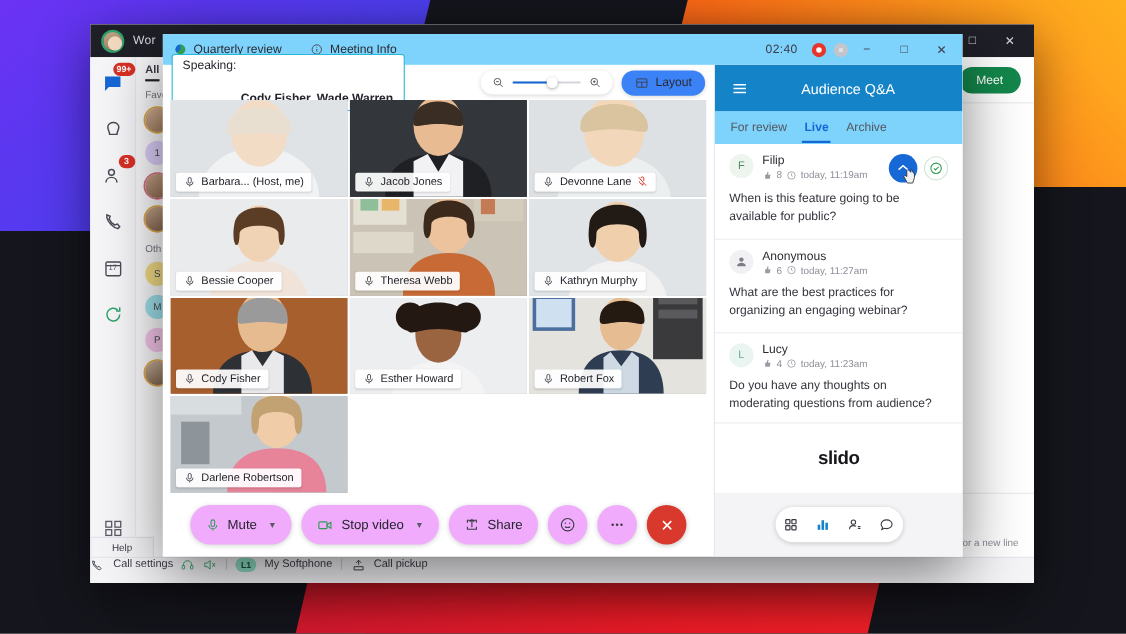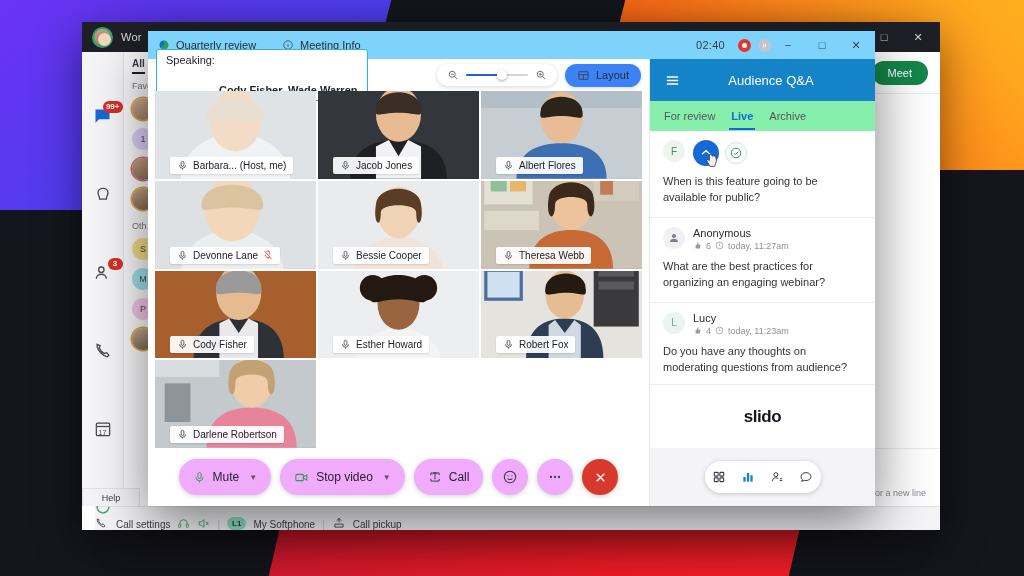--- a/index.html
+++ b/index.html
@@ -58,21 +58,21 @@
   .bg-win-btn {
     width:32px; height:28px; display:flex; align-items:center; justify-content:center;
     color:#cfcfda; font-size:11px;
   }
   .bg-body { flex:1; display:flex; min-height:0; }
 
   .rail {
     width:42px; background:#f6f5f8; border-right:1px solid #e6e4ea;
     display:flex; flex-direction:column; align-items:center; padding-top:10px; gap:14px;
   }
-  .rail-item { position:relative; width:28px; height:28px; display:flex; align-items:center; justify-content:center;margin-top:44px; }
+  .rail-item { position:relative; width:28px; height:28px; display:flex; align-items:center; justify-content:center; }
   .rail-badge {
     position:absolute; top:-5px; right:-6px; background:#d93025; color:#fff;
     font-size:8px; line-height:1; padding:2px 3px; border-radius:7px; font-weight:bold;
     min-width:15px; text-align:center;
   }
   .rail-badge.sm { padding:2px 4px; }
   .rail-foot { margin-top:auto; padding-bottom:6px; text-align:center; }
   .rail-foot-label { font-size:8px; color:#5c5c66; margin-top:2px; }
 
   .contacts {
@@ -103,21 +103,21 @@
   .bg-icon-row { display:flex; gap:14px; align-items:center; padding:0 14px; height:30px; color:#4a4a55; }
   .bg-text-frag { font-size:11px; color:#3c3c46; padding:4px 14px; }
   .bg-compose {
     position:absolute; left:0; right:0; bottom:0; height:58px; border-top:1px solid #eceaf0;
     display:flex; align-items:flex-end; justify-content:flex-end; padding:0 14px 8px;
   }
   .bg-compose-hint { font-size:9px; color:#8b8b95; }
 
   .bg-status {
     flex:0 0 24px; border-top:1px solid #e4e2e9; background:#f5f4f7;
-    display:flex; align-items:flex-end; gap:7px; padding:0 0; font-size:10px; color:#3d3d47;margin-left:13px;
+    display:flex; align-items:flex-start; gap:7px; padding:0 0; font-size:10px; color:#3d3d47;
   }
   .status-sep { color:#c8c6ce; }
   .l1-pill {
     background:#8fe0c4; color:#14533d; font-size:8px; font-weight:bold;
     border-radius:9px; padding:2px 5px;
   }
 
   .help-tab {
     position:absolute; left:0; bottom:24px; width:58px; height:18px;
     background:#f5f4f7; border:1px solid #e4e2e9; border-bottom:none;
@@ -177,21 +177,21 @@
     padding:5px 12px; box-shadow:0 1px 4px rgba(0,0,0,.16); font-size:11px; color:#2b2b33;
   }
 
   .grid {
     flex:1; margin:0 7px; display:grid; grid-template-columns:repeat(3,1fr);
     grid-template-rows:repeat(4,1fr); gap:2px; min-height:0;
   }
   .tile { position:relative; overflow:hidden; background:#d6d8dc; }
   .tile-img { position:absolute; inset:0; }
   .name-chip {
-    position:absolute; left:15px; bottom:5px; background:rgba(255,255,255,.93);
+    position:absolute; left:5px; bottom:5px; background:rgba(255,255,255,.93);
     border-radius:2px; padding:3px 7px; display:flex; align-items:center; gap:5px;
     font-size:10px; color:#22222a; max-width:calc(100% - 18px);
     box-shadow:0 1px 2px rgba(0,0,0,.12);
   }
   .name-chip .nm { white-space:nowrap; overflow:hidden; text-overflow:ellipsis; }
 
   .controls {
     height:58px; display:flex; align-items:center; justify-content:center; gap:9px;
     flex:0 0 58px;
   }
@@ -212,21 +212,21 @@
   .qa {
     width:226px; flex:0 0 226px; display:flex; flex-direction:column;
     background:#f4f4f6; border-left:1px solid #e8e6ec; min-height:0;
   }
   .qa-head {
     height:42px; background:#1583c8; color:#fff; display:flex; align-items:center;
     padding:0 14px; flex:0 0 42px; position:relative;
   }
   .qa-title { flex:1; text-align:center; font-size:13px; }
   .qa-tabs {
-    height:30px; background:#86efac; display:flex; align-items:center; gap:16px;
+    height:30px; background:#7dd3fc; display:flex; align-items:center; gap:16px;
     padding:0 14px; font-size:11px; color:#55555f; flex:0 0 30px;
   }
   .qa-tab.active { color:#1668d6; font-weight:bold; position:relative; }
   .qa-tab.active::after {
     content:""; position:absolute; left:-2px; right:-2px; bottom:-8px; height:2px; background:#1668d6;
   }
   .qa-list { flex:1; overflow:hidden; background:#fff; }
   .qa-item { padding:9px 13px 11px; border-bottom:1px solid #ededf1; }
   .qa-item-head { display:flex; align-items:flex-start; gap:8px; }
   .qa-av {
@@ -510,38 +510,20 @@
           </div>
           <div class="name-chip">
             <svg width="11" height="11" viewBox="0 0 24 24" fill="none" stroke="#3b3b45" stroke-width="1.7">
               <rect x="9" y="3" width="6" height="11" rx="3"></rect>
                 <path d="M5.5 11.5a6.5 6.5 0 0 0 13 0M12 18v3"></path>
             </svg>
             <span class="nm">Jacob Jones</span>
           </div>
         </div>
 
-        <div class="tile">
-          <div class="tile-img" style="background:linear-gradient(150deg,#cfd6da,#aab4bb)">
-            <svg viewBox="0 0 100 70" width="100%" height="100%" preserveAspectRatio="xMidYMax slice">
-              <rect width="100" height="70" fill="#c6ced4"></rect>
-              <rect x="0" y="0" width="100" height="26" fill="#b3bec6"></rect>
-              <path d="M22 70c0-16 12-22 28-22s28 6 28 22z" fill="#3c6fb4"></path>
-              <ellipse cx="50" cy="32" rx="13" ry="16" fill="#e7bc96"></ellipse>
-              <path d="M37 28c1-12 25-12 26 0 1 7-2 3-13 3s-14 4-13-3z" fill="#2c2419"></path>
-            </svg>
-          </div>
-          <div class="name-chip">
-            <svg width="11" height="11" viewBox="0 0 24 24" fill="none" stroke="#3b3b45" stroke-width="1.7">
-              <rect x="9" y="3" width="6" height="11" rx="3"></rect>
-                <path d="M5.5 11.5a6.5 6.5 0 0 0 13 0M12 18v3"></path>
-            </svg>
-            <span class="nm">Albert Flores</span>
-          </div>
-        </div>
 
         <div class="tile">
           <div class="tile-img" style="background:linear-gradient(150deg,#dfe2e4,#c5cace)">
             <svg viewBox="0 0 100 70" width="100%" height="100%" preserveAspectRatio="xMidYMax slice">
               <rect width="100" height="70" fill="#dde1e3"></rect>
               <ellipse cx="48" cy="72" rx="32" ry="26" fill="#ecefef"></ellipse>
               <ellipse cx="48" cy="33" rx="17" ry="20" fill="#f2d7bb"></ellipse>
               <path d="M29 29c2-15 36-15 38 0 1 8-4 3-19 3s-20 5-19-3z" fill="#d9c49f"></path>
             </svg>
           </div>
@@ -592,20 +574,37 @@
           </div>
           <div class="name-chip">
             <svg width="11" height="11" viewBox="0 0 24 24" fill="none" stroke="#3b3b45" stroke-width="1.7">
               <rect x="9" y="3" width="6" height="11" rx="3"></rect>
                 <path d="M5.5 11.5a6.5 6.5 0 0 0 13 0M12 18v3"></path>
             </svg>
             <span class="nm">Theresa Webb</span>
           </div>
         </div>
 
+        <div class="tile">
+          <div class="tile-img" style="background:linear-gradient(150deg,#e3e6e8,#ccd1d4)">
+            <svg viewBox="0 0 100 70" width="100%" height="100%" preserveAspectRatio="xMidYMax slice">
+              <rect width="100" height="70" fill="#e0e4e6"></rect>
+              <ellipse cx="50" cy="74" rx="28" ry="24" fill="#f2f2f3"></ellipse>
+              <ellipse cx="50" cy="34" rx="14" ry="17" fill="#f0cfad"></ellipse>
+              <path d="M34 30c1-15 31-15 32 0 2 14-4 18-4 5 0-7-24-7-24 0 0 13-6 9-4-5z" fill="#221a14"></path>
+            </svg>
+          </div>
+          <div class="name-chip">
+            <svg width="11" height="11" viewBox="0 0 24 24" fill="none" stroke="#3b3b45" stroke-width="1.7">
+              <rect x="9" y="3" width="6" height="11" rx="3"></rect>
+                <path d="M5.5 11.5a6.5 6.5 0 0 0 13 0M12 18v3"></path>
+            </svg>
+            <span class="nm">Kathryn Murphy</span>
+          </div>
+        </div>
 
         <div class="tile">
           <div class="tile-img" style="background:linear-gradient(150deg,#b9723b,#8c4f26)">
             <svg viewBox="0 0 100 70" width="100%" height="100%" preserveAspectRatio="xMidYMax slice">
               <rect width="100" height="70" fill="#a85f2e"></rect>
               <path d="M24 70c0-18 12-25 28-25s28 7 28 25z" fill="#2d3136"></path>
               <path d="M46 45l6 9 6-9 6 3v22H40V48z" fill="#e9e9ec"></path>
               <ellipse cx="52" cy="29" rx="14" ry="17" fill="#e7bb90"></ellipse>
               <path d="M38 25c1-13 27-13 28 0 1 8-2 4-14 4s-15 4-14-4z" fill="#9a9a9a"></path>
             </svg>
@@ -699,21 +698,21 @@
             <rect x="3" y="7" width="12" height="10" rx="1.6"></rect>
               <path d="M15 11l5.5-3.2v8.4L15 13z"></path>
           </svg>
           <span>Stop video</span>
           <span class="caret">▼</span>
         </div>
         <div class="ctrl">
           <svg width="14" height="14" viewBox="0 0 24 24" fill="none" stroke="#3b3b45" stroke-width="1.7">
             <path d="M5 9V5h14v4M12 16V4M8.5 7.5L12 4l3.5 3.5M5 15v4h14v-4"></path>
           </svg>
-          <span>Call</span>
+          <span>Share</span>
         </div>
         <div class="ctrl ctrl-round">
           <svg width="16" height="16" viewBox="0 0 24 24" fill="none" stroke="#3b3b45" stroke-width="1.6">
             <circle cx="12" cy="12" r="8.5"></circle>
               <path d="M8.5 14.5c1.5 1.8 5.5 1.8 7 0"></path>
             <circle cx="9" cy="10" r=".9" fill="#3b3b45" stroke="none"></circle>
               <circle cx="15" cy="10" r=".9" fill="#3b3b45" stroke="none"></circle>
           </svg>
         </div>
         <div class="ctrl ctrl-round">
@@ -741,20 +740,34 @@
       <div class="qa-tabs">
         <span class="qa-tab">For review</span>
         <span class="qa-tab active">Live</span>
         <span class="qa-tab">Archive</span>
       </div>
       <div class="qa-list">
 
         <div class="qa-item">
           <div class="qa-item-head">
             <div class="qa-av" style="background:#eef4ee;color:#4c8a5c">F</div>
+            <div class="qa-meta">
+              <div class="qa-name">Filip</div>
+              <div class="qa-sub">
+                <svg width="9" height="9" viewBox="0 0 24 24" fill="#9a9aa4">
+                  <path d="M7 10h3l3-7 2 1-1 6h6l-2 10H7z"></path>
+                </svg>
+                <span>8</span>
+                <svg width="9" height="9" viewBox="0 0 24 24" fill="none" stroke="#9a9aa4" stroke-width="2">
+                  <circle cx="12" cy="12" r="9"></circle>
+                    <path d="M12 7v5l3 2"></path>
+                </svg>
+                <span>today, 11:19am</span>
+              </div>
+            </div>
             <div class="qa-actions">
               <div class="qa-up">
                 <svg width="14" height="14" viewBox="0 0 24 24" fill="none" stroke="#fff" stroke-width="2.3">
                   <path d="M5 14l7-6 7 6"></path>
                 </svg>
                 <svg class="cursor-hand" viewBox="0 0 24 28">
                   <path d="M8 2v12l-3-2-2 2 6 11h9l3-9V9l-2-1v-2l-2-1v-2l-2-1v5" fill="#f0f0f2" stroke="#2b2b33" stroke-width="1.4"></path>
                 </svg>
               </div>
               <div class="qa-check">

